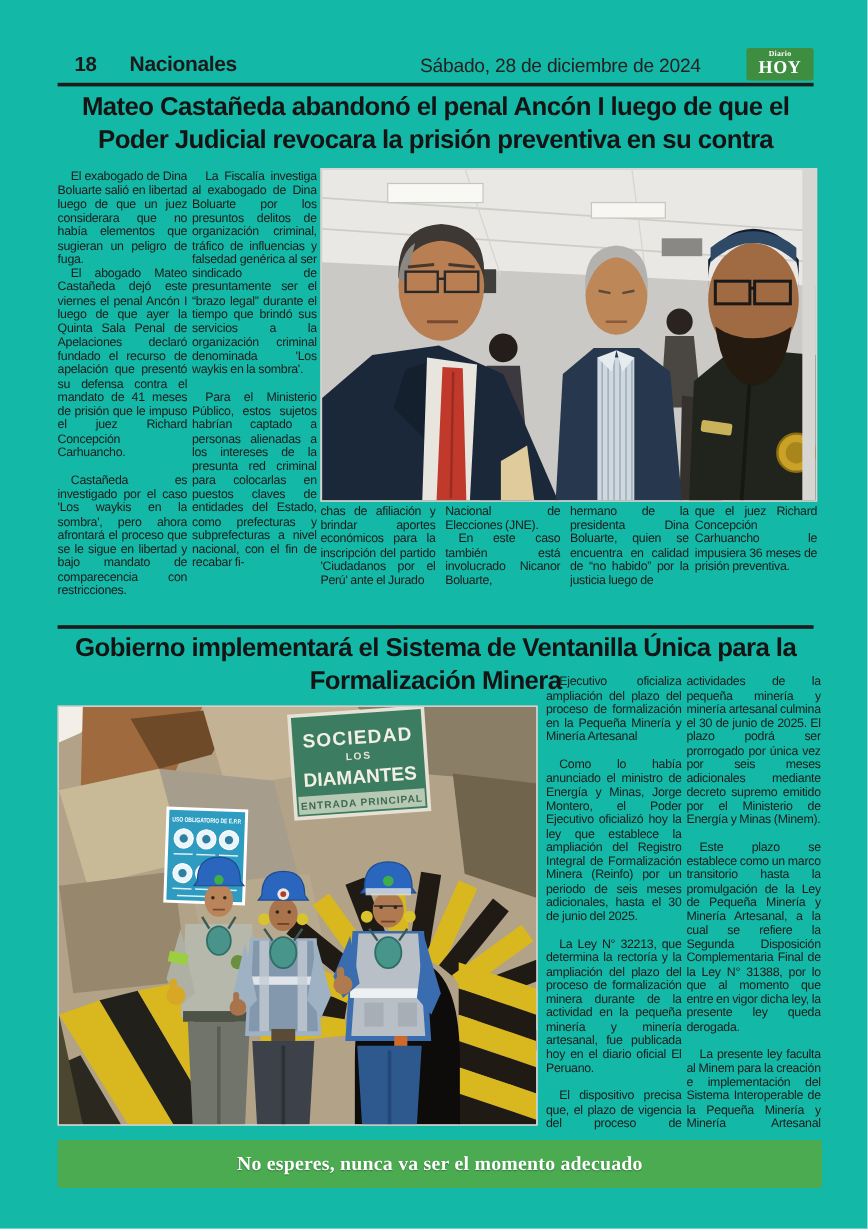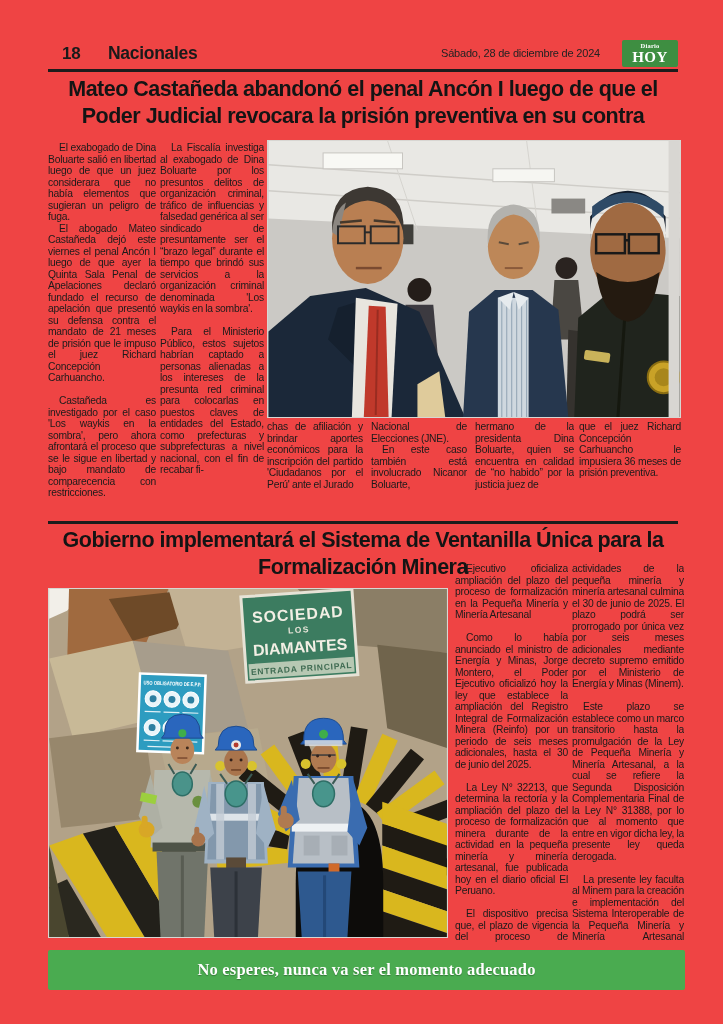--- a/index.html
+++ b/index.html
@@ -1,23 +1,23 @@
 <!DOCTYPE html>
 <html><head>
 <meta charset="utf-8">
 <style>
   html,body{margin:0;padding:0;background:#ffffff;}
-  .page{position:relative;width:723px;height:1024px;background:#ef4444;overflow:hidden;
+  .page{position:relative;width:723px;height:1024px;background:#14b8a6;overflow:hidden;
         font-family:"Liberation Sans",sans-serif;color:#1a1a1a;}
   .abs{position:absolute;}
 
   
   .page-num{font-size:17px;font-weight:bold;letter-spacing:-0.3px;}
   .section-name{font-size:17.5px;font-weight:bold;letter-spacing:-0.3px;}
-  .date-line{font-size:11px;color:#222;text-align:right;letter-spacing:-0.2px;}
+  .date-line{font-size:16px;color:#222;text-align:left;letter-spacing:-0.2px;}
   .logo{background:#3e8e41;color:#fff;text-align:center;border-radius:2px;
         font-family:"Liberation Serif",serif;line-height:1;}
   .logo .kicker{display:block;font-size:6.5px;font-weight:bold;padding-top:3px;letter-spacing:0.2px;}
   .logo .title{display:block;font-size:15px;font-weight:bold;letter-spacing:0.5px;}
   .rule{background:#1c1c1c;}
 
   
   .headline{text-align:center;font-weight:bold;font-size:21.5px;line-height:26.5px;
             letter-spacing:-0.5px;color:#141414;}
 
@@ -47,21 +47,21 @@
   <div class="abs logo" style="left:622px;top:40px;width:56px;height:27px;">
     <span class="kicker">Diario</span>
     <span class="title">HOY</span>
   </div>
   <div class="abs rule" style="left:48px;top:69px;width:630px;height:3px;"></div>
 
   <div class="abs headline" style="left:48px;top:76px;width:630px;">Mateo Castañeda abandonó el penal Ancón I luego de que el Poder Judicial revocara la prisión preventiva en su contra</div>
 
   <div class="abs col" style="left:48px;top:142px;width:108px;height:376px;">
     <p>El exabogado de Dina Boluarte salió en libertad luego de que un juez considerara que no había elementos que sugieran un peligro de fuga.</p>
-    <p>El abogado Mateo Castañeda dejó este viernes el penal Ancón I luego de que ayer la Quinta Sala Penal de Apelaciones declaró fundado el recurso de apelación que presentó su defensa contra el mandato de 21 meses de prisión que le impuso el juez Richard Concepción Carhuancho.</p>
+    <p>El abogado Mateo Castañeda dejó este viernes el penal Ancón I luego de que ayer la Quinta Sala Penal de Apelaciones declaró fundado el recurso de apelación que presentó su defensa contra el mandato de 41 meses de prisión que le impuso el juez Richard Concepción Carhuancho.</p>
     <p class="gap">Castañeda es investigado por el caso 'Los waykis en la sombra', pero ahora afrontará el proceso que se le sigue en libertad y bajo mandato de comparecencia con restricciones.</p>
   </div>
 
   <div class="abs col" style="left:160px;top:142px;width:104px;height:376px;">
     <p>La Fiscalía investiga al exabogado de Dina Boluarte por los presuntos delitos de organización criminal, tráfico de influencias y falsedad genérica al ser sindicado de presuntamente ser el “brazo legal” durante el tiempo que brindó sus servicios a la organización criminal denominada 'Los waykis en la sombra'.</p>
     <p class="gap">Para el Ministerio Público, estos sujetos habrían captado a personas alienadas a los intereses de la presunta red criminal para colocarlas en puestos claves de entidades del Estado, como prefecturas y subprefecturas a nivel nacional, con el fin de recabar fi-</p>
   </div>
 
   <div class="abs photo" style="left:267px;top:140px;width:414px;height:278px;">
     <svg width="412" height="276" viewBox="0 0 414 278">
@@ -134,21 +134,21 @@
   </div>
 
   <div class="abs col" style="left:371px;top:421px;width:96px;height:96px;">
     <p class="noindent">Nacional de Elecciones (JNE).</p>
     <p>En este caso también está involucrado Nicanor Boluarte,</p>
   </div>
   <div class="abs col" style="left:267px;top:421px;width:96px;height:96px;">
     <p class="noindent">chas de afiliación y brindar aportes económicos para la inscripción del partido 'Ciudadanos por el Perú' ante el Jurado</p>
   </div>
   <div class="abs col" style="left:475px;top:421px;width:99px;height:96px;">
-    <p class="noindent">hermano de la presidenta Dina Boluarte, quien se encuentra en calidad de “no habido” por la justicia juez de</p>
+    <p class="noindent">hermano de la presidenta Dina Boluarte, quien se encuentra en calidad de “no habido” por la justicia luego de</p>
   </div>
   <div class="abs col" style="left:579px;top:421px;width:102px;height:96px;">
     <p class="noindent">que el juez Richard Concepción Carhuancho le impusiera 36 meses de prisión preventiva.</p>
   </div>
 
   <div class="abs rule" style="left:48px;top:521px;width:630px;height:3px;"></div>
 
   <div class="abs headline" style="left:48px;top:527px;width:630px;">Gobierno implementará el Sistema de Ventanilla Única para la Formalización Minera</div>
 
   <div class="abs photo" style="left:48px;top:588px;width:400px;height:350px;">

